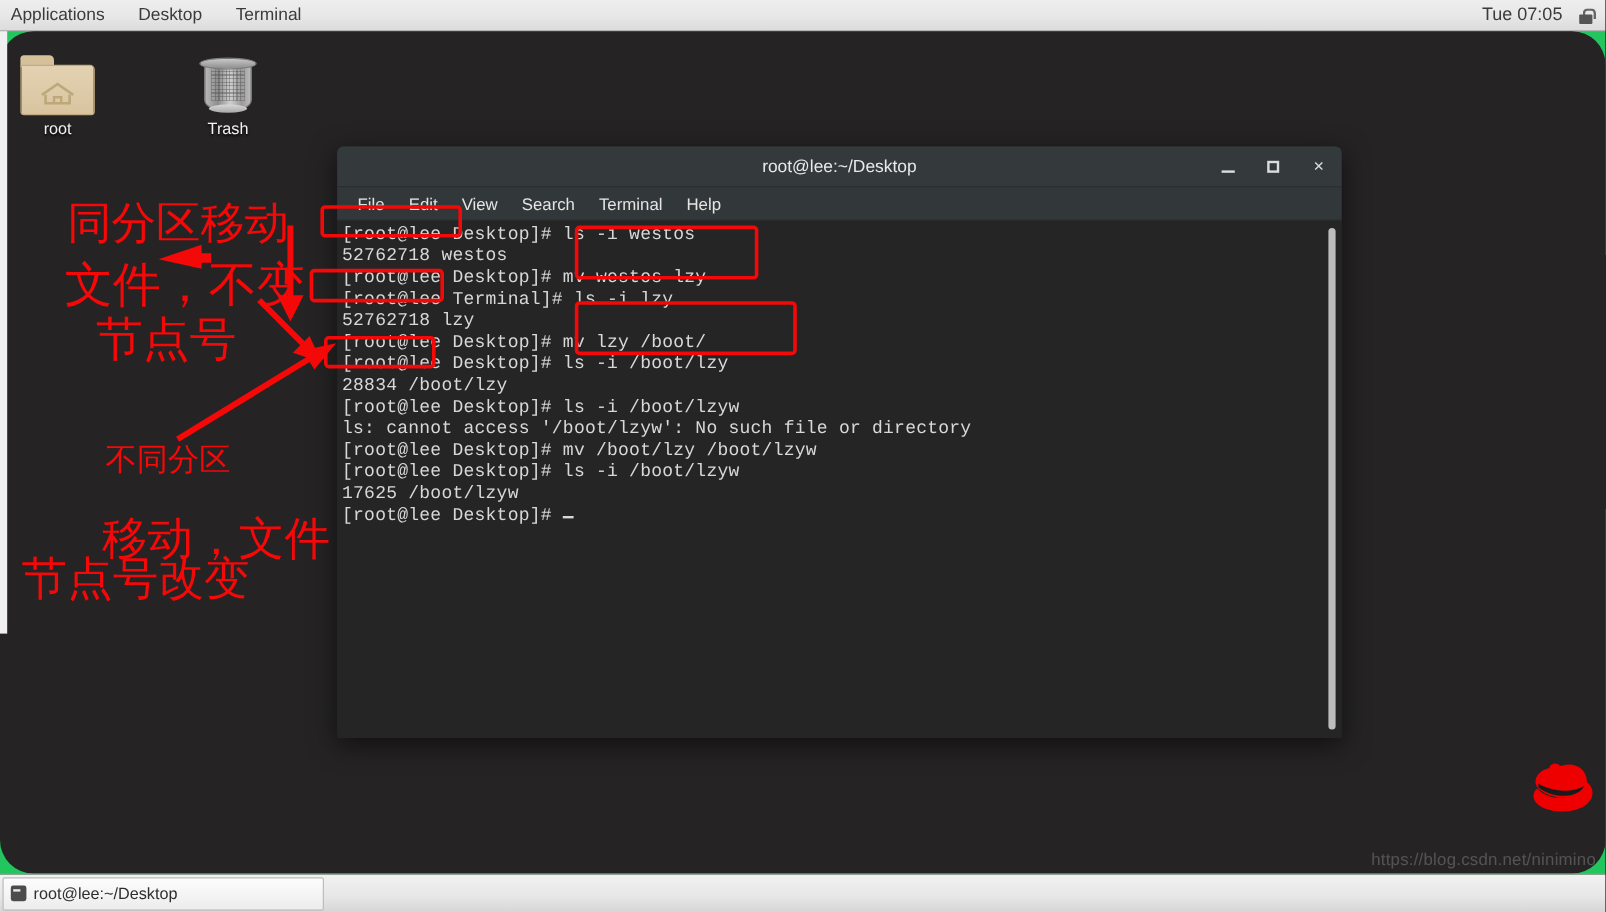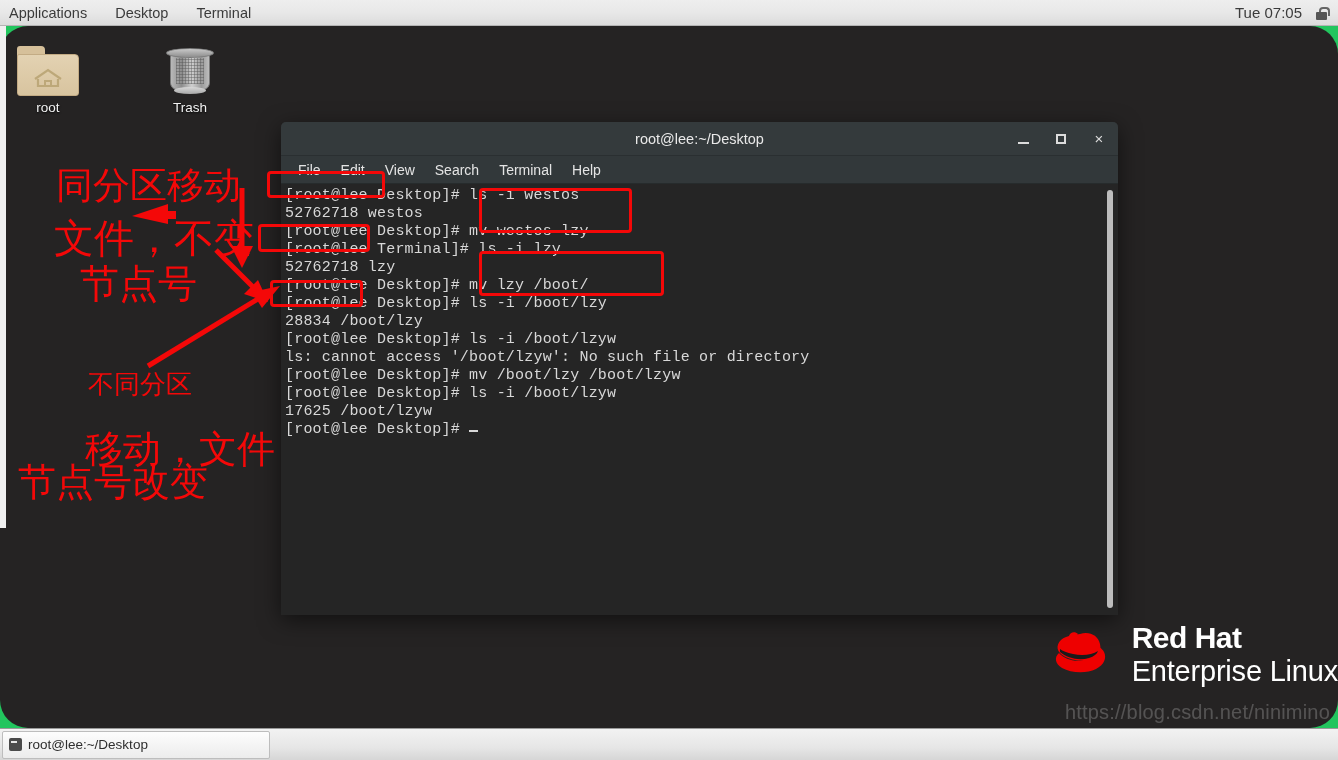--- a/index.html
+++ b/index.html
@@ -205,21 +205,21 @@
     display: flex; align-items: center; gap: 16px;
   }
   #rh-logo { width: 72px; height: 54px; }
   #rh-words { color: #ffffff; line-height: 1.0; }
   #rh-line1 { font-size: 30px; font-weight: bold; letter-spacing: -0.5px; }
   #rh-line2 { font-size: 29px; font-weight: normal; letter-spacing: -0.2px; margin-top: 4px; }
 
   #watermark {
     position: absolute; right: 8px; bottom: 4px;
     color: rgba(255,255,255,.22);
-    font-size: 20px; font-family: "Liberation Sans", sans-serif;
+    font-size: 14px; font-family: "Liberation Sans", sans-serif;
     letter-spacing: .2px;
   }
 
   
   #taskbar {
     position: absolute; left: 0; bottom: 0;
     width: 1338px; height: 32px;
     background: linear-gradient(to bottom, #f2f2f2 0%, #e6e6e6 60%, #d6d6d6 100%);
     border-top: 1px solid #9a9a9a;
     box-sizing: border-box;
@@ -367,24 +367,20 @@
 
     <div id="redhat-brand">
       <div id="rh-logo">
         <svg width="72" height="54" viewBox="0 0 72 54">
           <path d="M36 6 C45 3 54 7 56 16 C58 24 53 30 44 32 C34 34 22 31 16 25 C11 20 14 12 22 9 C27 7 32 7 36 6 Z" fill="#ee0000"></path>
           <path d="M15 25 C10 29 11 36 18 40 C27 45 42 46 52 41 C60 37 63 30 60 24 C58 20 54 18 50 18 C52 23 50 28 43 31 C33 35 21 32 15 25 Z" fill="#ee0000"></path>
           <path d="M16 24 C23 30 35 33 45 30 C50 28.5 53 26 54 23 C48 27 38 28 29 26 C23 24.7 18.5 23 16 21 Z" fill="#1a1a1a"></path>
           <path d="M34 6 C31 3 26 4 25 8 C24.3 10.6 26 12.5 29 13 C30 10 32 7.7 34 6 Z" fill="#ee0000"></path>
         </svg>
       </div>
-      <div id="rh-words">
-        <div id="rh-line1">Red Hat</div>
-        <div id="rh-line2">Enterprise Linux</div>
-      </div>
     </div>
 
     <div id="watermark">https://blog.csdn.net/ninimino</div>
   </div>
 
   <div id="taskbar">
     <div id="task-button">
       <span id="task-icon"></span>
       <span>root@lee:~/Desktop</span>
     </div>

